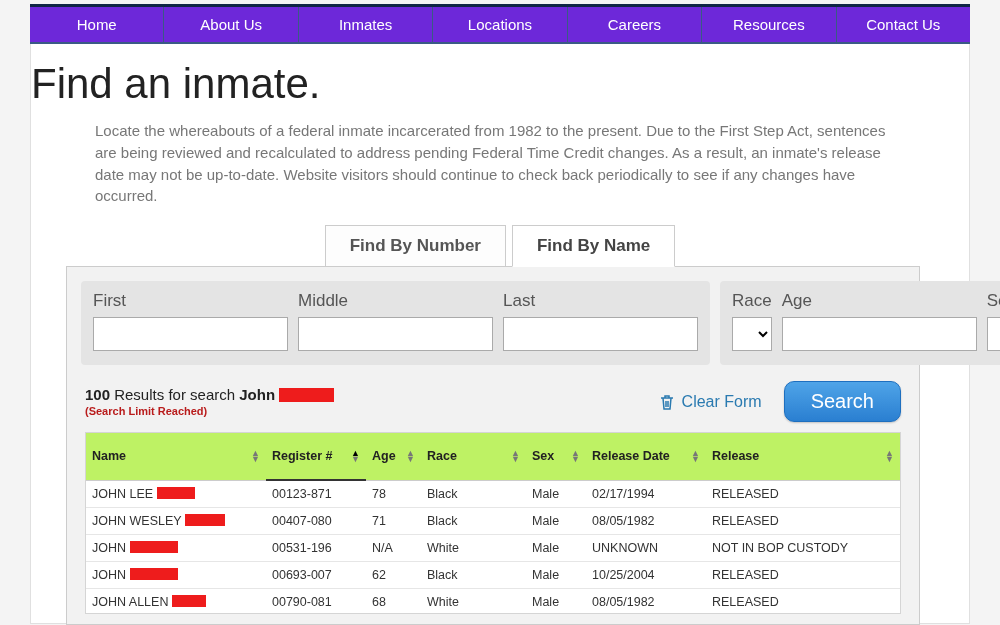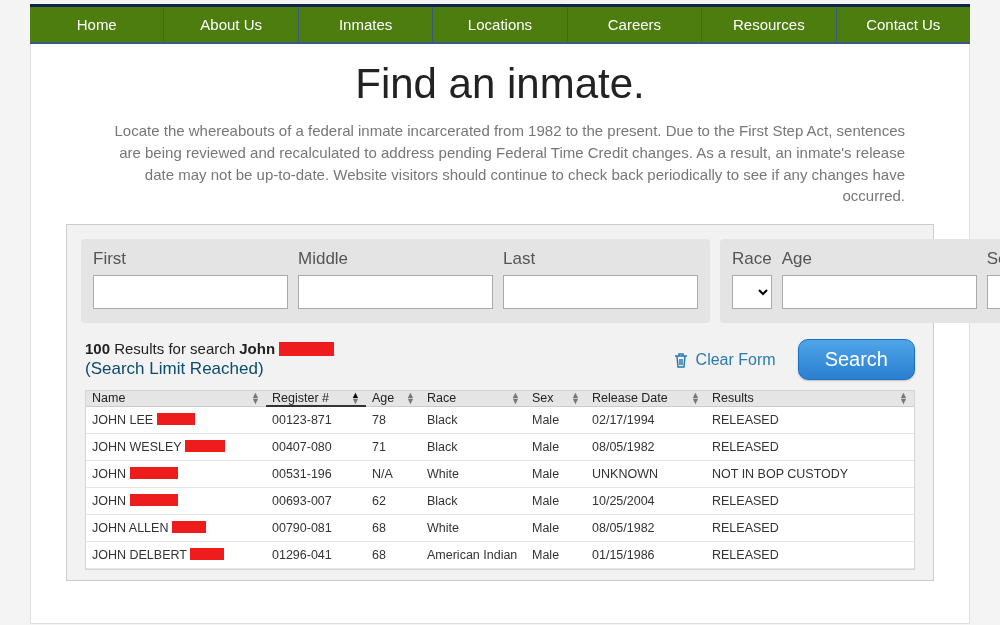--- a/index.html
+++ b/index.html
@@ -1,59 +1,59 @@
 <!DOCTYPE html>
 <html><head>
 <meta charset="utf-8">
 <style>
 * { box-sizing: border-box; margin: 0; padding: 0; }
 body { font-family: "Segoe UI", Arial, sans-serif; background: #f4f4f4; width: 1000px; height: 625px; overflow: hidden; }
 
-.topnav { display: flex; background: #4d7c0f; border-top: 3px solid #0f2545; border-bottom: 2px solid #3a5a85; margin: 4px 30px 0 30px; }
+.topnav { display: flex; background: #6d28d9; border-top: 3px solid #0f2545; border-bottom: 2px solid #3a5a85; margin: 4px 30px 0 30px; }
 .topnav .nav-item { flex: 1; text-align: center; color: #fff; font-size: 15px; padding: 9px 0; border-right: 1px solid #3a5a85; cursor: pointer; }
 .topnav .nav-item:last-child { border-right: none; }
 
 .page { background: #fff; margin: 0 30px; padding: 8px 0 0 0; height: 580px; border: 1px solid #e0e0e0; border-top: none; }
 
-h1.title { font-family: "Segoe UI Light", "Segoe UI", Arial, sans-serif; font-weight: 300; font-size: 42px; text-align: center; color: #222; margin: 8px 0 12px 0; }
-p.intro { color: #777; font-size: 15px; line-height: 1.45; text-align: right; max-width: 850px; margin: 6px auto 18px auto; padding: 0 20px; }
+h1.title { font-family: "Segoe UI Light", "Segoe UI", Arial, sans-serif; font-weight: 300; font-size: 42px; color: #222; margin: 8px 0 12px 0; }
+p.intro { color: #777; font-size: 15px; line-height: 1.45; text-align: left; max-width: 850px; margin: 6px auto 18px auto; padding: 0 20px; }
 
 .tabs { display: flex; justify-content: center; }
 .tab { border: 1px solid #ccc; background: #fff; color: #444; font-size: 17px; font-weight: bold; padding: 10px 24px; position: relative; cursor: pointer; }
 .tab.inactive { background: #fdfdfd; color: #555; }
 .tab.active { border-bottom: 1px solid #fff; z-index: 2; }
 .tab + .tab { margin-left: 6px; }
 
-.search-panel { border: 1px solid #ccc; margin: -1px 35px 0 35px; background: #f2f2f2; padding: 14px 14px 10px 14px; position: relative; }
+.search-panel { border: 1px solid #ccc; margin: -1px 49px 0 35px; background: #f2f2f2; padding: 14px 14px 10px 14px; position: relative; }
 
 .filter-row { display: flex; gap: 10px; }
 .filter-group { background: #e4e4e4; border-radius: 4px; padding: 10px 12px 14px 12px; flex: 1; display: flex; gap: 10px; }
 .filter-group.right { flex: 0 0 355px; }
 .field { display: flex; flex-direction: column; flex: 1; }
 .field label { color: #555; font-size: 17px; margin-bottom: 6px; font-weight: 400; }
 .field input, .field select { height: 34px; border: 1px solid #aaa; background: #fff; font-size: 14px; padding: 0 6px; }
 .field.age { flex: 0 0 55px; }
 .field.sex { flex: 0 0 85px; }
 
 .results-bar { display: flex; align-items: center; margin: 16px 4px 10px 4px; }
 .results-text { flex: 1; font-size: 15px; color: #222; }
 .results-text .count { font-weight: bold; }
 .results-text .term { font-weight: bold; }
 .results-text .redact { display: inline-block; background: #ee1c1c; width: 55px; height: 14px; vertical-align: -2px; }
-.limit-note { color: #0c4a6e; font-size: 17px; margin-top: 2px; }
+.limit-note { color: #b91c1c; font-size: 11px; margin-top: 2px; font-weight: bold; }
 
 .clear-link { color: #2a7ab0; font-size: 16px; cursor: pointer; display: inline-flex; align-items: center; gap: 8px; margin-right: 22px; }
 .clear-link svg { width: 14px; height: 16px; }
 
 .search-btn { background: linear-gradient(#4fa4e8, #2a7fd1); color: #fff; font-size: 20px; border: 1px solid #1e6fbf; border-radius: 10px; padding: 8px 26px; cursor: pointer; box-shadow: 0 1px 2px rgba(0,0,0,0.2); }
 
 .table-wrap { margin: 0 4px; border: 1px solid #d5d5d5; background: #fff; position: relative; }
 .table-scroll { max-height: 180px; overflow-y: scroll; }
 table { width: 100%; border-collapse: collapse; font-size: 12.5px; }
-thead th { background: #e5e5e5; color: #222; font-weight: normal; text-align: left; padding: 0 6px; border-bottom: 1px solid #ccc; position: relative; }
+thead th { background: #bef264; color: #222; font-weight: bold; text-align: left; padding: 16px 6px; border-bottom: 1px solid #ccc; position: relative; }
 thead th .sort { position: absolute; right: 6px; top: 50%; transform: translateY(-50%); font-size: 9px; color: #777; line-height: 6px; }
 thead th.sorted .sort-up { color: #000; }
 thead th.sorted { border-bottom: 2px solid #333; }
 tbody td { padding: 6px 6px; border-bottom: 1px solid #e6e6e6; color: #333; }
 .name-cell .redact { display: inline-block; background: #ee1c1c; height: 12px; vertical-align: -1px; }
 
 .col-name { width: 180px; }
 .col-reg { width: 100px; }
 .col-age { width: 55px; }
 .col-race { width: 105px; }
@@ -71,20 +71,24 @@
     <div class="nav-item">Locations</div>
     <div class="nav-item">Careers</div>
     <div class="nav-item">Resources</div>
     <div class="nav-item">Contact Us</div>
   </div>
 
 <div class="page">
   <h1 class="title">Find an inmate.</h1>
   <p class="intro">Locate the whereabouts of a federal inmate incarcerated from 1982 to the present. Due to the First Step Act, sentences are being reviewed and recalculated to address pending Federal Time Credit changes. As a result, an inmate's release date may not be up-to-date. Website visitors should continue to check back periodically to see if any changes have occurred.</p>
 
+  <div class="tabs">
+    <div class="tab inactive">Find By Number</div>
+    <div class="tab active">Find By Name</div>
+  </div>
 
   <div class="search-panel">
     <div class="filter-row">
       <div class="filter-group">
         <div class="field">
           <label>First</label>
           <input type="text" value="" style="">
         </div>
         <div class="field">
           <label>Middle</label>
@@ -131,21 +135,21 @@
       <div class="table-scroll">
         <table>
           <thead>
             <tr>
               <th class="col-name"><span>Name</span><span class="sort">▲<br>▼</span></th>
               <th class="col-reg sorted"><span>Register #</span><span class="sort"><span class="sort-up">▲</span><br>▼</span></th>
               <th class="col-age"><span>Age</span><span class="sort">▲<br>▼</span></th>
               <th class="col-race"><span>Race</span><span class="sort">▲<br>▼</span></th>
               <th class="col-sex"><span>Sex</span><span class="sort">▲<br>▼</span></th>
               <th class="col-rel"><span>Release Date</span><span class="sort">▲<br>▼</span></th>
-              <th class="col-loc"><span>Results</span><span class="sort">▲<br>▼</span></th>
+              <th class="col-loc"><span>Release</span><span class="sort">▲<br>▼</span></th>
             </tr>
           </thead>
           <tbody>
               <tr>
                 <td class="name-cell">JOHN LEE <span class="redact" style="width:38px"></span></td>
                 <td>00123-871</td>
                 <td>78</td>
                 <td>Black</td>
                 <td>Male</td>
                 <td>02/17/1994</td>

